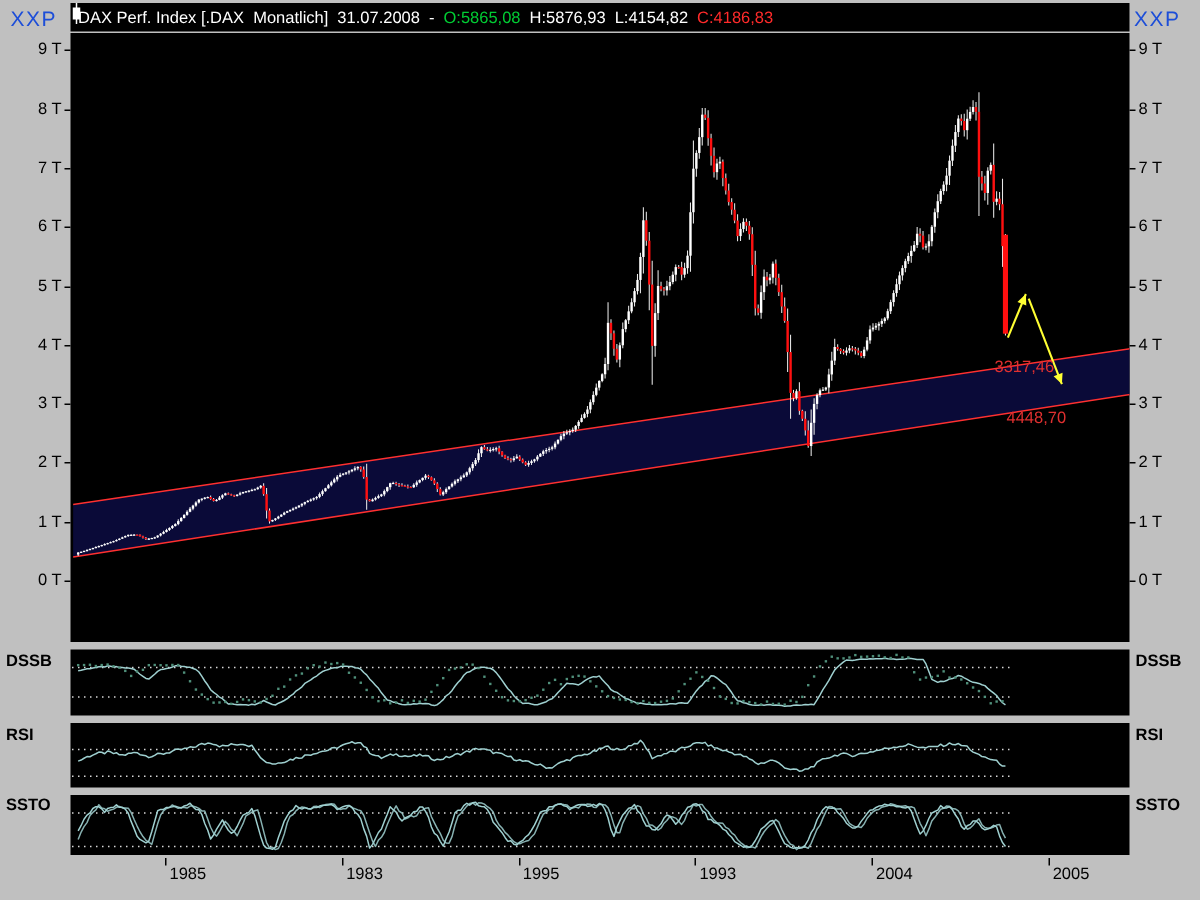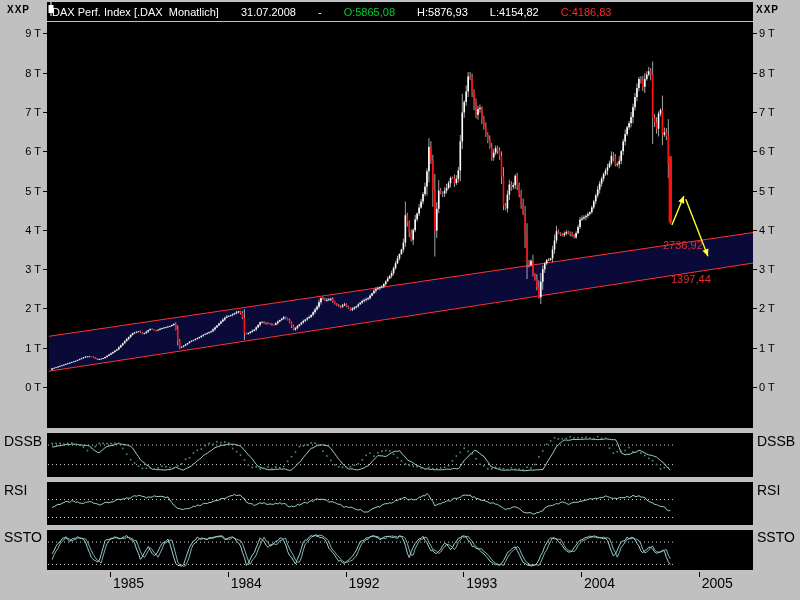--- a/index.html
+++ b/index.html
@@ -1,36 +1,36 @@
 <!DOCTYPE html>
 <html><head>
 <meta charset="utf-8">
 <style>
   html,body{margin:0;padding:0;}
   body{width:800px;height:600px;background:#c0c0c0;position:relative;overflow:hidden;
        font-family:"Liberation Sans","DejaVu Sans",sans-serif;-webkit-font-smoothing:none;}
   .abs{position:absolute;}
-  .corner{font-size:10px;color:#000000;font-weight:bold;letter-spacing:1px;}
+  .corner{font-size:14px;color:#1d4ed8;font-weight:normal;letter-spacing:1px;}
   #titlebar{left:47px;top:2px;width:706px;height:19px;background:#000;display:flex;align-items:center;
-            gap:22px;padding-left:5px;box-sizing:border-box;font-size:11px;white-space:pre;}
+            gap:6px;padding-left:5px;box-sizing:border-box;font-size:11px;white-space:pre;}
   #titlebar .w{color:#fff;}
   #titlebar .g{color:#00cc33;text-align:right;}
   #titlebar .r{color:#ff2a2a;}
   .panel{background:#000;left:47px;width:706px;}
   #main-panel{top:22px;height:406px;}
   #dssb-panel{top:433px;height:44px;}
   #rsi-panel{top:482px;height:43px;}
   #ssto-panel{top:530px;height:40px;}
   .ylab{font-size:11px;color:#000;height:12px;line-height:12px;}
   .ylab-l{left:0;width:41px;text-align:right;}
   .ylab-r{left:759px;width:40px;text-align:left;}
   .ytick{width:4px;height:1px;background:#000;}
-  .xlab{font-size:14px;color:#000;height:12px;line-height:12px;}
+  .xlab{font-size:11px;color:#000;height:12px;line-height:12px;}
   .xtick{width:1px;height:5px;background:#000;}
-  .plab{font-size:14px;color:#000;height:12px;line-height:12px;}
+  .plab{font-size:11px;color:#000;height:12px;line-height:12px;font-weight:bold;}
   .chlab{font-size:11px;color:#e03030;height:12px;line-height:12px;}
   svg{position:absolute;left:0;top:0;}
 </style>
 </head>
 <body>
 
 <div class="abs corner" style="left:7px;top:4px;">XXP</div>
 <div class="abs corner" style="left:756px;top:4px;">XXP</div>
 
 <div class="abs" id="titlebar">
@@ -879,22 +879,22 @@
       <path d="M52.1,507.4L54.1,506.7L56.0,505.5L58.0,504.4L60.0,504.5L61.9,503.4L63.9,502.5L65.9,501.4L67.8,501.5L69.8,502.5L71.7,500.7L73.7,501.2L75.7,502.4L77.6,501.8L79.6,503.2L81.6,503.2L83.5,503.5L85.5,502.2L87.4,502.2L89.4,501.6L91.4,501.8L93.3,503.1L95.3,503.5L97.3,503.9L99.2,505.1L101.2,504.5L103.1,503.6L105.1,502.2L107.1,502.4L109.0,502.8L111.0,502.0L113.0,502.0L114.9,500.8L116.9,499.5L118.8,499.3L120.8,499.8L122.8,498.9L124.7,498.9L126.7,497.9L128.7,498.2L130.6,498.0L132.6,496.4L134.5,495.7L136.5,496.3L138.5,495.4L140.4,495.7L142.4,496.4L144.4,496.7L146.3,497.9L148.3,496.9L150.2,497.1L152.2,497.1L154.2,495.8L156.1,496.4L158.1,496.6L160.1,496.3L162.0,496.4L164.0,496.9L165.9,497.7L167.9,496.8L169.9,500.0L171.8,502.5L173.8,505.3L175.8,506.9L177.7,508.4L179.7,508.6L181.6,509.3L183.6,509.4L185.6,508.6L187.5,508.7L189.5,508.4L191.5,507.5L193.4,506.2L195.4,506.6L197.3,505.0L199.3,505.5L201.3,505.3L203.2,503.4L205.2,503.4L207.2,503.5L209.1,502.6L211.1,502.4L213.0,501.4L215.0,500.8L217.0,500.6L218.9,500.1L220.9,498.7L222.9,498.3L224.8,498.9L226.8,497.5L228.7,496.5L230.7,495.8L232.7,495.4L234.6,494.5L236.6,495.6L238.6,495.2L240.5,495.2L242.5,497.7L244.4,498.4L246.4,502.2L248.4,503.2L250.3,503.6L252.3,503.9L254.3,505.6L256.2,504.6L258.2,503.7L260.1,502.7L262.1,503.6L264.1,502.6L266.0,504.1L268.0,504.4L270.0,503.9L271.9,504.3L273.9,504.2L275.8,503.2L277.8,504.0L279.8,502.7L281.7,504.0L283.7,503.6L285.7,503.8L287.6,506.2L289.6,507.0L291.5,506.1L293.5,506.5L295.5,506.2L297.4,504.3L299.4,505.1L301.4,504.2L303.3,502.9L305.3,502.4L307.2,503.3L309.2,501.7L311.2,500.6L313.1,501.4L315.1,499.5L317.1,498.9L319.0,499.6L321.0,499.3L322.9,499.3L324.9,499.8L326.9,500.2L328.8,502.3L330.8,501.6L332.8,502.0L334.7,502.4L336.7,503.6L338.6,504.4L340.6,504.2L342.6,506.6L344.5,507.1L346.5,506.5L348.5,507.5L350.4,507.2L352.4,507.5L354.3,508.7L356.3,509.6L358.3,510.0L360.2,509.4L362.2,510.7L364.2,512.2L366.1,511.9L368.1,512.0L370.0,510.5L372.0,509.0L374.0,508.0L375.9,507.5L377.9,506.5L379.9,507.1L381.8,505.1L383.8,504.2L385.7,503.6L387.7,503.7L389.7,502.8L391.6,503.1L393.6,502.2L395.6,500.4L397.5,500.8L399.5,498.8L401.4,498.9L403.4,497.7L405.4,497.3L407.3,499.5L409.3,499.9L411.3,498.9L413.2,499.8L415.2,499.7L417.1,499.2L419.1,497.2L421.1,497.0L423.0,495.6L425.0,495.9L427.0,493.5L428.9,495.5L430.9,499.2L432.8,501.4L434.8,505.8L436.8,504.8L438.7,503.8L440.7,503.9L442.7,502.5L444.6,502.3L446.6,500.9L448.5,500.8L450.5,501.1L452.5,499.2L454.4,498.2L456.4,498.5L458.4,498.0L460.3,497.3L462.3,495.6L464.2,495.2L466.2,495.1L468.2,495.5L470.1,494.9L472.1,497.4L474.1,496.7L476.0,498.5L478.0,498.7L479.9,499.6L481.9,500.5L483.9,500.2L485.8,501.3L487.8,501.8L489.8,503.2L491.7,503.0L493.7,502.9L495.6,504.3L497.6,504.3L499.6,506.0L501.5,506.7L503.5,508.4L505.5,509.6L507.4,508.6L509.4,508.8L511.3,507.9L513.3,506.9L515.3,506.9L517.2,507.5L519.2,508.6L521.2,510.2L523.1,512.0L525.1,512.5L527.0,513.0L529.0,512.7L531.0,512.8L532.9,514.1L534.9,513.8L536.9,512.6L538.8,512.6L540.8,511.1L542.7,511.1L544.7,508.0L546.7,506.9L548.6,505.8L550.6,505.7L552.6,505.4L554.5,504.6L556.5,503.5L558.4,504.0L560.4,502.6L562.4,502.0L564.3,502.3L566.3,503.3L568.3,504.4L570.2,503.8L572.2,502.7L574.1,502.2L576.1,502.3L578.1,502.2L580.0,501.2L582.0,501.3L584.0,500.4L585.9,500.1L587.9,499.7L589.8,498.6L591.8,499.0L593.8,498.9L595.7,498.2L597.7,498.4L599.7,497.7L601.6,497.6L603.6,497.2L605.5,495.9L607.5,496.6L609.5,497.4L611.4,498.1L613.4,498.3L615.4,498.2L617.3,498.6L619.3,497.6L621.2,497.6L623.2,497.6L625.2,497.7L627.1,496.1L629.1,497.6L631.1,496.8L633.0,495.3L635.0,496.4L636.9,496.5L638.9,495.7L640.9,497.0L642.8,497.2L644.8,497.4L646.8,500.0L648.7,501.4L650.7,502.2L652.6,502.9L654.6,504.4L656.6,504.6L658.5,505.6L660.5,506.4L662.5,506.6L664.4,506.8L666.4,509.4L668.3,510.7L670.3,510.6" fill="none" stroke="#9fd0d0" stroke-width="1" stroke-linejoin="round"></path>
     </g>
     <g>
       <line x1="48" y1="542.08" x2="674.489999999999" y2="542.08" stroke="#d8d8d8" stroke-width="1" stroke-dasharray="1 3"></line>
       <line x1="48" y1="564.4" x2="674.489999999999" y2="564.4" stroke="#d8d8d8" stroke-width="1" stroke-dasharray="1 3"></line>
       <path d="M52.1,553.9L54.1,550.3L56.0,546.2L58.0,543.4L60.0,541.9L61.9,539.0L63.9,537.8L65.9,537.9L67.8,539.2L69.8,541.6L71.7,539.0L73.7,538.4L75.7,538.2L77.6,536.6L79.6,538.2L81.6,538.2L83.5,539.4L85.5,542.2L87.4,547.6L89.4,552.4L91.4,557.5L93.3,559.6L95.3,560.7L97.3,561.9L99.2,560.7L101.2,554.3L103.1,547.7L105.1,540.5L107.1,539.6L109.0,539.6L111.0,538.3L113.0,538.2L114.9,537.9L116.9,537.5L118.8,538.1L120.8,538.7L122.8,537.3L124.7,536.8L126.7,535.5L128.7,537.9L130.6,539.7L132.6,539.9L134.5,542.9L136.5,549.0L138.5,553.5L140.4,559.3L142.4,556.7L144.4,552.8L146.3,549.7L148.3,546.6L150.2,550.2L152.2,553.5L154.2,555.5L156.1,554.4L158.1,551.0L160.1,546.8L162.0,543.4L164.0,542.4L165.9,541.6L167.9,539.0L169.9,543.8L171.8,550.6L173.8,557.6L175.8,563.5L177.7,565.4L179.7,565.6L181.6,566.2L183.6,564.7L185.6,558.4L187.5,553.1L189.5,547.4L191.5,543.9L193.4,541.0L195.4,539.9L197.3,537.0L199.3,538.6L201.3,539.4L203.2,538.4L205.2,539.1L207.2,539.3L209.1,538.4L211.1,538.3L213.0,537.4L215.0,536.9L217.0,536.8L218.9,536.7L220.9,536.4L222.9,537.5L224.8,539.7L226.8,538.8L228.7,537.8L230.7,537.2L232.7,537.0L234.6,538.1L236.6,541.3L238.6,543.0L240.5,545.9L242.5,552.6L244.4,557.4L246.4,565.4L248.4,562.9L250.3,559.0L252.3,555.0L254.3,552.6L256.2,547.6L258.2,542.8L260.1,537.8L262.1,539.8L264.1,541.4L266.0,545.1L268.0,547.3L270.0,545.3L271.9,544.4L273.9,543.4L275.8,541.1L277.8,540.8L279.8,538.0L281.7,538.0L283.7,540.9L285.7,544.9L287.6,551.3L289.6,555.6L291.5,557.0L293.5,560.9L295.5,564.1L297.4,559.2L299.4,554.7L301.4,548.3L303.3,541.9L305.3,540.2L307.2,540.1L309.2,537.1L311.2,535.5L313.1,536.8L315.1,535.2L317.1,534.9L319.0,537.2L321.0,537.6L322.9,537.9L324.9,539.7L326.9,543.0L328.8,548.2L330.8,550.3L332.8,552.8L334.7,555.1L336.7,558.3L338.6,560.9L340.6,560.5L342.6,562.9L344.5,563.3L346.5,561.4L348.5,560.3L350.4,558.0L352.4,556.4L354.3,553.5L356.3,550.1L358.3,545.9L360.2,541.5L362.2,540.7L364.2,540.3L366.1,537.8L368.1,537.9L370.0,537.0L372.0,536.1L374.0,535.9L375.9,537.2L377.9,537.6L379.9,539.8L381.8,538.3L383.8,537.2L385.7,536.5L387.7,536.4L389.7,536.3L391.6,537.6L393.6,537.4L395.6,536.3L397.5,537.3L399.5,535.7L401.4,536.5L403.4,540.0L405.4,545.5L407.3,553.1L409.3,557.6L411.3,551.4L413.2,547.3L415.2,543.3L417.1,541.1L419.1,538.8L421.1,538.4L423.0,536.3L425.0,540.6L427.0,542.5L428.9,547.1L430.9,550.7L432.8,550.7L434.8,553.0L436.8,553.4L438.7,551.3L440.7,549.2L442.7,545.4L444.6,543.3L446.6,544.2L448.5,546.7L450.5,549.5L452.5,547.4L454.4,543.7L456.4,541.4L458.4,538.2L460.3,537.7L462.3,536.1L464.2,535.9L466.2,537.0L468.2,540.6L470.1,541.7L472.1,546.4L474.1,546.3L476.0,548.4L478.0,548.8L479.9,550.2L481.9,552.7L483.9,553.7L485.8,556.3L487.8,558.2L489.8,561.1L491.7,562.2L493.7,563.5L495.6,564.8L497.6,564.0L499.6,564.9L501.5,563.5L503.5,560.5L505.5,556.9L507.4,552.7L509.4,551.3L511.3,549.4L513.3,547.5L515.3,547.0L517.2,550.5L519.2,554.4L521.2,558.8L523.1,562.4L525.1,563.4L527.0,564.9L529.0,565.5L531.0,565.0L532.9,565.5L534.9,565.1L536.9,563.3L538.8,560.0L540.8,555.1L542.7,552.2L544.7,546.5L546.7,543.0L548.6,539.8L550.6,537.8L552.6,538.6L554.5,538.8L556.5,538.7L558.4,541.7L560.4,543.5L562.4,545.7L564.3,548.8L566.3,550.5L568.3,552.0L570.2,552.0L572.2,550.6L574.1,547.6L576.1,545.1L578.1,542.4L580.0,540.2L582.0,539.8L584.0,538.3L585.9,537.4L587.9,537.2L589.8,536.1L591.8,536.6L593.8,537.0L595.7,537.0L597.7,537.9L599.7,537.7L601.6,538.3L603.6,538.7L605.5,538.0L607.5,540.7L609.5,546.1L611.4,551.3L613.4,556.0L615.4,554.0L617.3,550.3L619.3,545.5L621.2,542.1L623.2,541.0L625.2,540.1L627.1,537.1L629.1,538.7L631.1,538.6L633.0,537.8L635.0,539.9L636.9,543.2L638.9,546.0L640.9,550.9L642.8,552.8L644.8,550.5L646.8,549.6L648.7,547.3L650.7,547.3L652.6,548.9L654.6,551.9L656.6,553.2L658.5,552.7L660.5,551.8L662.5,550.2L664.4,551.2L666.4,557.4L668.3,561.7L670.3,564.3" fill="none" stroke="#9fd0d0" stroke-width="1" stroke-linejoin="round"></path>
       <path d="M52.1,559.7L54.1,554.7L56.0,551.1L58.0,548.4L60.0,543.7L61.9,541.6L63.9,539.9L65.9,536.5L67.8,538.6L69.8,539.2L71.7,540.8L73.7,540.0L75.7,539.4L77.6,538.2L79.6,537.7L81.6,538.6L83.5,538.7L85.5,538.8L87.4,541.6L89.4,546.3L91.4,550.7L93.3,554.5L95.3,557.7L97.3,560.2L99.2,561.4L101.2,562.9L103.1,556.1L105.1,549.2L107.1,543.3L109.0,540.6L111.0,539.0L113.0,538.3L114.9,536.6L116.9,537.9L118.8,538.9L120.8,538.4L122.8,538.3L124.7,538.7L126.7,537.4L128.7,537.4L130.6,538.0L132.6,538.9L134.5,540.6L136.5,540.6L138.5,546.2L140.4,551.5L142.4,555.5L144.4,557.4L146.3,554.5L148.3,550.8L150.2,547.6L152.2,549.7L154.2,552.9L156.1,554.3L158.1,557.2L160.1,553.0L162.0,549.1L164.0,543.9L165.9,542.7L167.9,541.4L169.9,540.5L171.8,539.9L173.8,546.6L175.8,554.4L177.7,561.7L179.7,565.3L181.6,564.9L183.6,566.4L185.6,565.7L187.5,561.7L189.5,556.0L191.5,548.5L193.4,544.2L195.4,543.0L197.3,540.6L199.3,538.9L201.3,538.0L203.2,538.3L205.2,539.0L207.2,539.3L209.1,537.7L211.1,537.5L213.0,538.4L215.0,537.2L217.0,536.4L218.9,536.1L220.9,535.8L222.9,536.1L224.8,538.6L226.8,539.6L228.7,539.1L230.7,539.1L232.7,537.1L234.6,538.5L236.6,539.1L238.6,539.9L240.5,540.5L242.5,543.5L244.4,549.2L246.4,555.1L248.4,560.8L250.3,564.3L252.3,560.1L254.3,558.2L256.2,555.0L258.2,549.7L260.1,545.3L262.1,540.8L264.1,537.2L266.0,540.8L268.0,542.0L270.0,546.1L271.9,545.2L273.9,543.7L275.8,544.6L277.8,543.8L279.8,540.7L281.7,540.1L283.7,538.8L285.7,538.5L287.6,544.5L289.6,548.6L291.5,552.3L293.5,555.6L295.5,560.2L297.4,562.0L299.4,562.1L301.4,557.6L303.3,550.2L305.3,544.1L307.2,542.3L309.2,539.9L311.2,537.4L313.1,535.7L315.1,535.3L317.1,536.8L319.0,535.2L321.0,535.3L322.9,536.1L324.9,537.8L326.9,539.1L328.8,541.3L330.8,546.8L332.8,550.1L334.7,552.0L336.7,554.9L338.6,556.6L340.6,559.0L342.6,561.1L344.5,562.2L346.5,562.5L348.5,561.6L350.4,560.9L352.4,560.4L354.3,558.0L356.3,556.0L358.3,551.4L360.2,546.9L362.2,542.8L364.2,541.5L366.1,539.6L368.1,539.5L370.0,536.8L372.0,536.2L374.0,536.1L375.9,536.4L377.9,536.6L379.9,538.3L381.8,538.7L383.8,538.1L385.7,538.7L387.7,536.5L389.7,536.8L391.6,536.0L393.6,536.1L395.6,538.1L397.5,538.3L399.5,536.3L401.4,536.4L403.4,536.6L405.4,538.6L407.3,543.4L409.3,550.1L411.3,555.1L413.2,555.1L415.2,548.7L417.1,544.9L419.1,541.3L421.1,539.0L423.0,539.1L425.0,537.1L427.0,537.9L428.9,542.6L430.9,545.6L432.8,549.8L434.8,550.1L436.8,551.6L438.7,553.4L440.7,552.0L442.7,548.8L444.6,547.0L446.6,544.3L448.5,544.7L450.5,545.4L452.5,547.5L454.4,549.6L456.4,546.9L458.4,541.7L460.3,540.1L462.3,536.5L464.2,537.3L466.2,536.4L468.2,536.4L470.1,539.2L472.1,541.0L474.1,544.4L476.0,546.7L478.0,548.6L479.9,548.7L481.9,548.9L483.9,551.6L485.8,552.6L487.8,555.2L489.8,556.8L491.7,559.6L493.7,561.7L495.6,563.1L497.6,565.1L499.6,564.9L501.5,564.6L503.5,565.3L505.5,561.6L507.4,557.8L509.4,554.5L511.3,552.2L513.3,550.2L515.3,548.7L517.2,546.4L519.2,548.1L521.2,553.0L523.1,556.9L525.1,560.3L527.0,562.8L529.0,563.6L531.0,566.4L532.9,565.0L534.9,564.8L536.9,564.7L538.8,565.5L540.8,562.2L542.7,557.7L544.7,552.8L546.7,550.1L548.6,545.4L550.6,541.1L552.6,537.7L554.5,537.8L556.5,539.3L558.4,539.3L560.4,539.1L562.4,542.1L564.3,545.6L566.3,548.9L568.3,550.2L570.2,551.2L572.2,551.2L574.1,551.7L576.1,549.3L578.1,545.5L580.0,543.4L582.0,541.3L584.0,540.0L585.9,539.6L587.9,538.1L589.8,537.7L591.8,537.2L593.8,535.8L595.7,536.3L597.7,537.0L599.7,537.5L601.6,537.5L603.6,537.2L605.5,538.1L607.5,537.8L609.5,538.6L611.4,543.4L613.4,548.9L615.4,552.5L617.3,557.2L619.3,552.6L621.2,547.3L623.2,544.9L625.2,542.2L627.1,539.5L629.1,538.9L631.1,537.3L633.0,537.5L635.0,539.0L636.9,539.3L638.9,540.6L640.9,544.1L642.8,549.2L644.8,552.8L646.8,552.0L648.7,550.2L650.7,547.6L652.6,545.9L654.6,549.8L656.6,551.7L658.5,552.1L660.5,552.0L662.5,551.3L664.4,550.0L666.4,549.7L668.3,554.9L670.3,558.8" fill="none" stroke="#9fd0d0" stroke-width="1" stroke-linejoin="round" opacity="0.85"></path>
     </g>
   </svg>
 
-<div class="abs chlab" style="left:663px;top:239px;">2736,92</div>
-<div class="abs chlab" style="left:671px;top:273px;">1397,44</div>
+<div class="abs chlab" style="left:663px;top:239px;">3317,46</div>
+<div class="abs chlab" style="left:671px;top:273px;">4448,70</div>
 
 <div id="ylabels">
     <div class="abs ylab ylab-l" style="top: 27.3px;">9 T</div>
     <div class="abs ytick" style="left: 43px; top: 33.3px;"></div>
     <div class="abs ylab ylab-r" style="top: 27.3px;">9 T</div>
     <div class="abs ytick" style="left: 753px; top: 33.3px;"></div>
     <div class="abs ylab ylab-l" style="top: 66.6px;">8 T</div>
     <div class="abs ytick" style="left: 43px; top: 72.6px;"></div>
     <div class="abs ylab ylab-r" style="top: 66.6px;">8 T</div>
     <div class="abs ytick" style="left: 753px; top: 72.6px;"></div>
@@ -928,22 +928,22 @@
     <div class="abs ytick" style="left: 753px; top: 347.7px;"></div>
     <div class="abs ylab ylab-l" style="top: 381px;">0 T</div>
     <div class="abs ytick" style="left: 43px; top: 387px;"></div>
     <div class="abs ylab ylab-r" style="top: 381px;">0 T</div>
     <div class="abs ytick" style="left: 753px; top: 387px;"></div>
   </div>
 <div id="xlabels">
     <div class="abs xtick" style="left: 110px; top: 572px;"></div>
     <div class="abs xlab" style="left: 113px; top: 577px;">1985</div>
     <div class="abs xtick" style="left: 227.75px; top: 572px;"></div>
-    <div class="abs xlab" style="left: 230.75px; top: 577px;">1984</div>
+    <div class="abs xlab" style="left: 230.75px; top: 577px;">1983</div>
     <div class="abs xtick" style="left: 345.5px; top: 572px;"></div>
-    <div class="abs xlab" style="left: 348.5px; top: 577px;">1992</div>
+    <div class="abs xlab" style="left: 348.5px; top: 577px;">1995</div>
     <div class="abs xtick" style="left: 463.25px; top: 572px;"></div>
     <div class="abs xlab" style="left: 466.25px; top: 577px;">1993</div>
     <div class="abs xtick" style="left: 581px; top: 572px;"></div>
     <div class="abs xlab" style="left: 584px; top: 577px;">2004</div>
     <div class="abs xtick" style="left: 698.75px; top: 572px;"></div>
     <div class="abs xlab" style="left: 701.75px; top: 577px;">2005</div>
   </div>
 
 </body></html>

